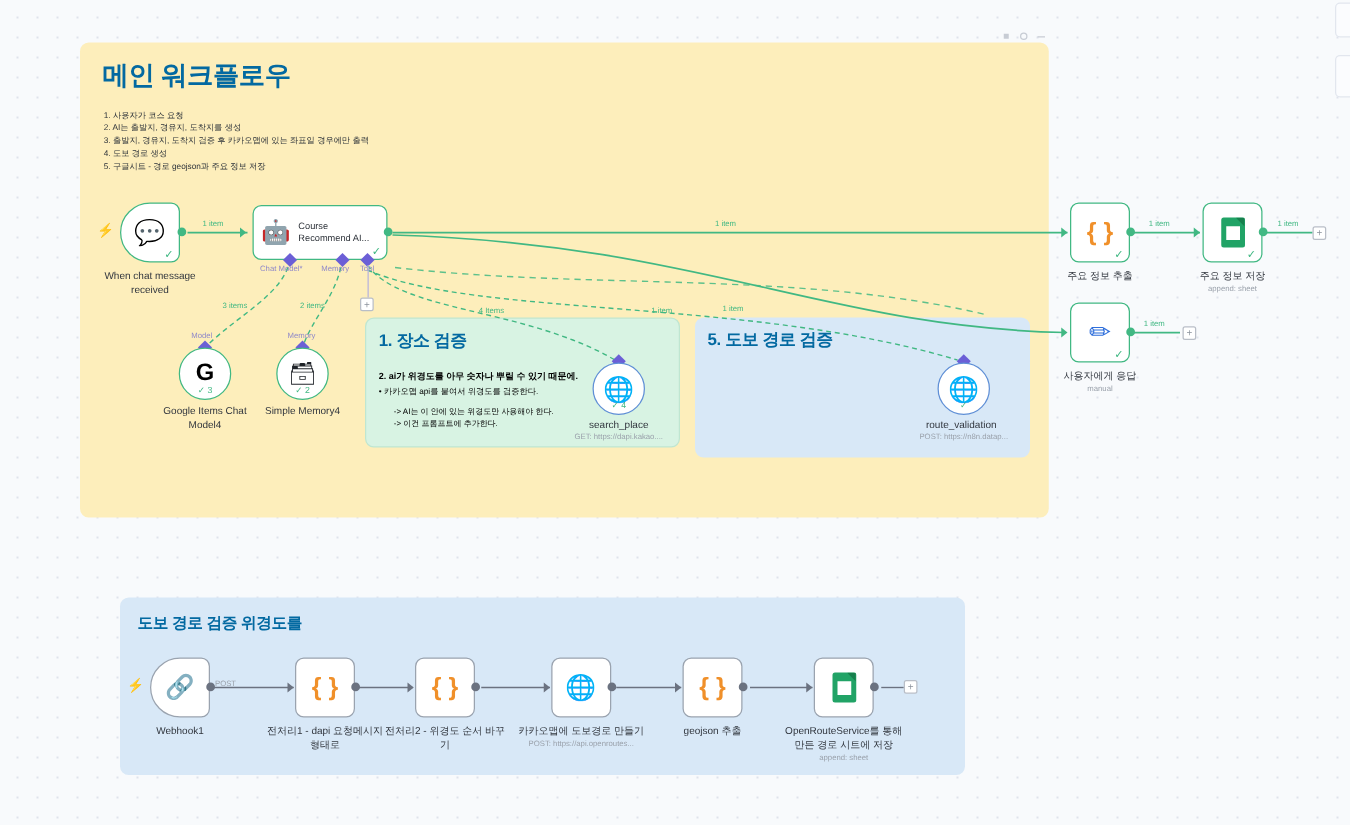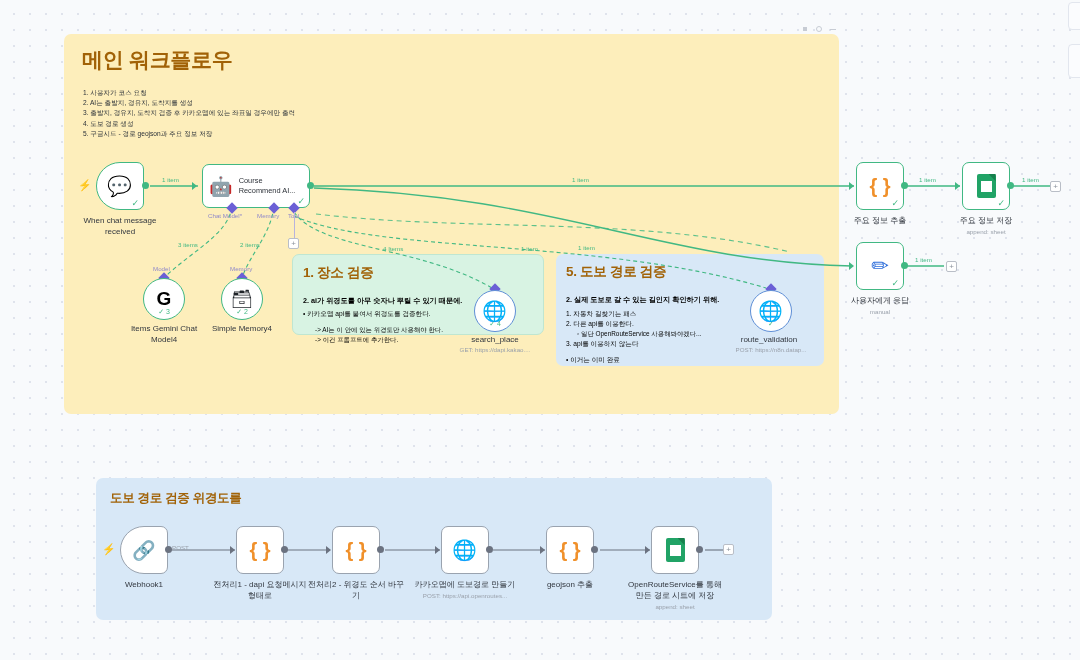--- a/index.html
+++ b/index.html
@@ -20,21 +20,21 @@
   
   .sticky {
     position: absolute;
     border-radius: 7px;
   }
   .sticky-yellow { background: #fdeebb; }
   .sticky-green  { background: #d8f3e3; border: 1px solid #bfe6d1; }
   .sticky-blue   { background: #d8e8f7; }
 
   .sticky-title {
-    color: #a16207;
+    color: #0369a1;
     font-weight: bold;
     letter-spacing: -0.3px;
   }
   .note-title-lg { font-size: 21px; }
   .note-title-md { font-size: 13.5px; }
   .note-title-sm { font-size: 12.5px; }
 
   .note-body { color: #2b3138; }
   .note-line { font-size: 6.6px; line-height: 10.2px; white-space: nowrap; }
   .note-line-b { font-size: 7.2px; font-weight: bold; line-height: 11px; white-space: nowrap; }
@@ -182,40 +182,32 @@
     <div class="sticky-title note-title-lg" style="position:absolute; left:18px; top:12px;">메인 워크플로우</div>
     <div class="note-body" style="position:absolute; left:19px; top:54px;">
       <div class="note-line">1. 사용자가 코스 요청</div>
       <div class="note-line">2. AI는 출발지, 경유지, 도착지를 생성</div>
       <div class="note-line">3. 출발지, 경유지, 도착지 검증 후 카카오맵에 있는 좌표일 경우에만 출력</div>
       <div class="note-line">4. 도보 경로 생성</div>
       <div class="note-line">5. 구글시트 - 경로 geojson과 주요 정보 저장</div>
     </div>
   </div>
 
-  <div class="sticky sticky-green" style="left:292px; top:254px; width:252px; height:81px;">
+  <div class="sticky sticky-green" style="left:292px; top:254px; width:252px; height:104px;">
     <div class="sticky-title note-title-md" style="position:absolute; left:10px; top:9px;">1. 장소 검증</div>
     <div style="position:absolute; left:10px; top:40px;">
       <div class="note-line-b">2. ai가 위경도를 아무 숫자나 뿌릴 수 있기 때문에.</div>
       <div class="note-line" style="margin-top:3px;">•  카카오맵 api를 붙여서 위경도를 검증한다.</div>
       <div class="note-sub" style="margin-top:6px; padding-left:12px;">-&gt; AI는 이 안에 있는 위경도만 사용해야 한다.</div>
       <div class="note-sub" style="padding-left:12px;">-&gt; 이건 프롬프트에 추가한다.</div>
     </div>
   </div>
 
   <div class="sticky sticky-blue" style="left:556px; top:254px; width:268px; height:112px;">
     <div class="sticky-title note-title-md" style="position:absolute; left:10px; top:9px;">5. 도보 경로 검증</div>
-    <div style="position:absolute; left:10px; top:40px;">
-      <div class="note-line-b">2. 실제 도보로 갈 수 있는 길인지 확인하기 위해.</div>
-      <div class="note-line" style="margin-top:4px;">1. 자동차 길찾기는 패스</div>
-      <div class="note-line">2. 다른 api를 이용한다.</div>
-      <div class="note-sub" style="padding-left:11px;">◦  일단 OpenRouteService 사용해봐야겠다...</div>
-      <div class="note-line">3. api를 이용하지 않는다</div>
-      <div class="note-line" style="margin-top:5px;">•  이거는 이미 완료</div>
-    </div>
   </div>
 
   <svg class="wires" width="1080" height="660">
 
     <path d="M150,186 L198,186" stroke="#41b883" stroke-width="1.4" fill="none"></path>
 
     <path d="M314,186 L854,186" stroke="#41b883" stroke-width="1.4" fill="none"></path>
 
     <path d="M314,188 C560,195 660,262 852,266" stroke="#41b883" stroke-width="1.4" fill="none"></path>
 
@@ -272,21 +264,21 @@
   <div class="edge-label" style="left:578px; top:244px;">1 item</div>
 
   <div class="edge-label" style="left:178px; top:241px;">3 items</div>
   <div class="edge-label purple" style="left:153px; top:265px;">Model</div>
   <div class="node" style="left:143px; top:278px;">
     <div class="diamond" style="left:17px; top:-4px;"></div>
     <div class="node-circle">
       <span class="gdot">G</span>
       <span class="tickc">✓ <span>3</span></span>
     </div>
-    <div class="node-label" style="top:46px; width:100px; left:21px;">Items Gemini Chat
+    <div class="node-label" style="top:46px; width:100px; left:21px;">Google Items Chat
 Model4</div>
   </div>
 
   <div class="edge-label" style="left:240px; top:241px;">2 items</div>
   <div class="edge-label purple" style="left:230px; top:265px;">Memory</div>
   <div class="node" style="left:221px; top:278px;">
     <div class="diamond" style="left:17px; top:-4px;"></div>
     <div class="node-circle">
       <span class="db">🗃</span>
       <span class="tickc">✓ <span>2</span></span>

